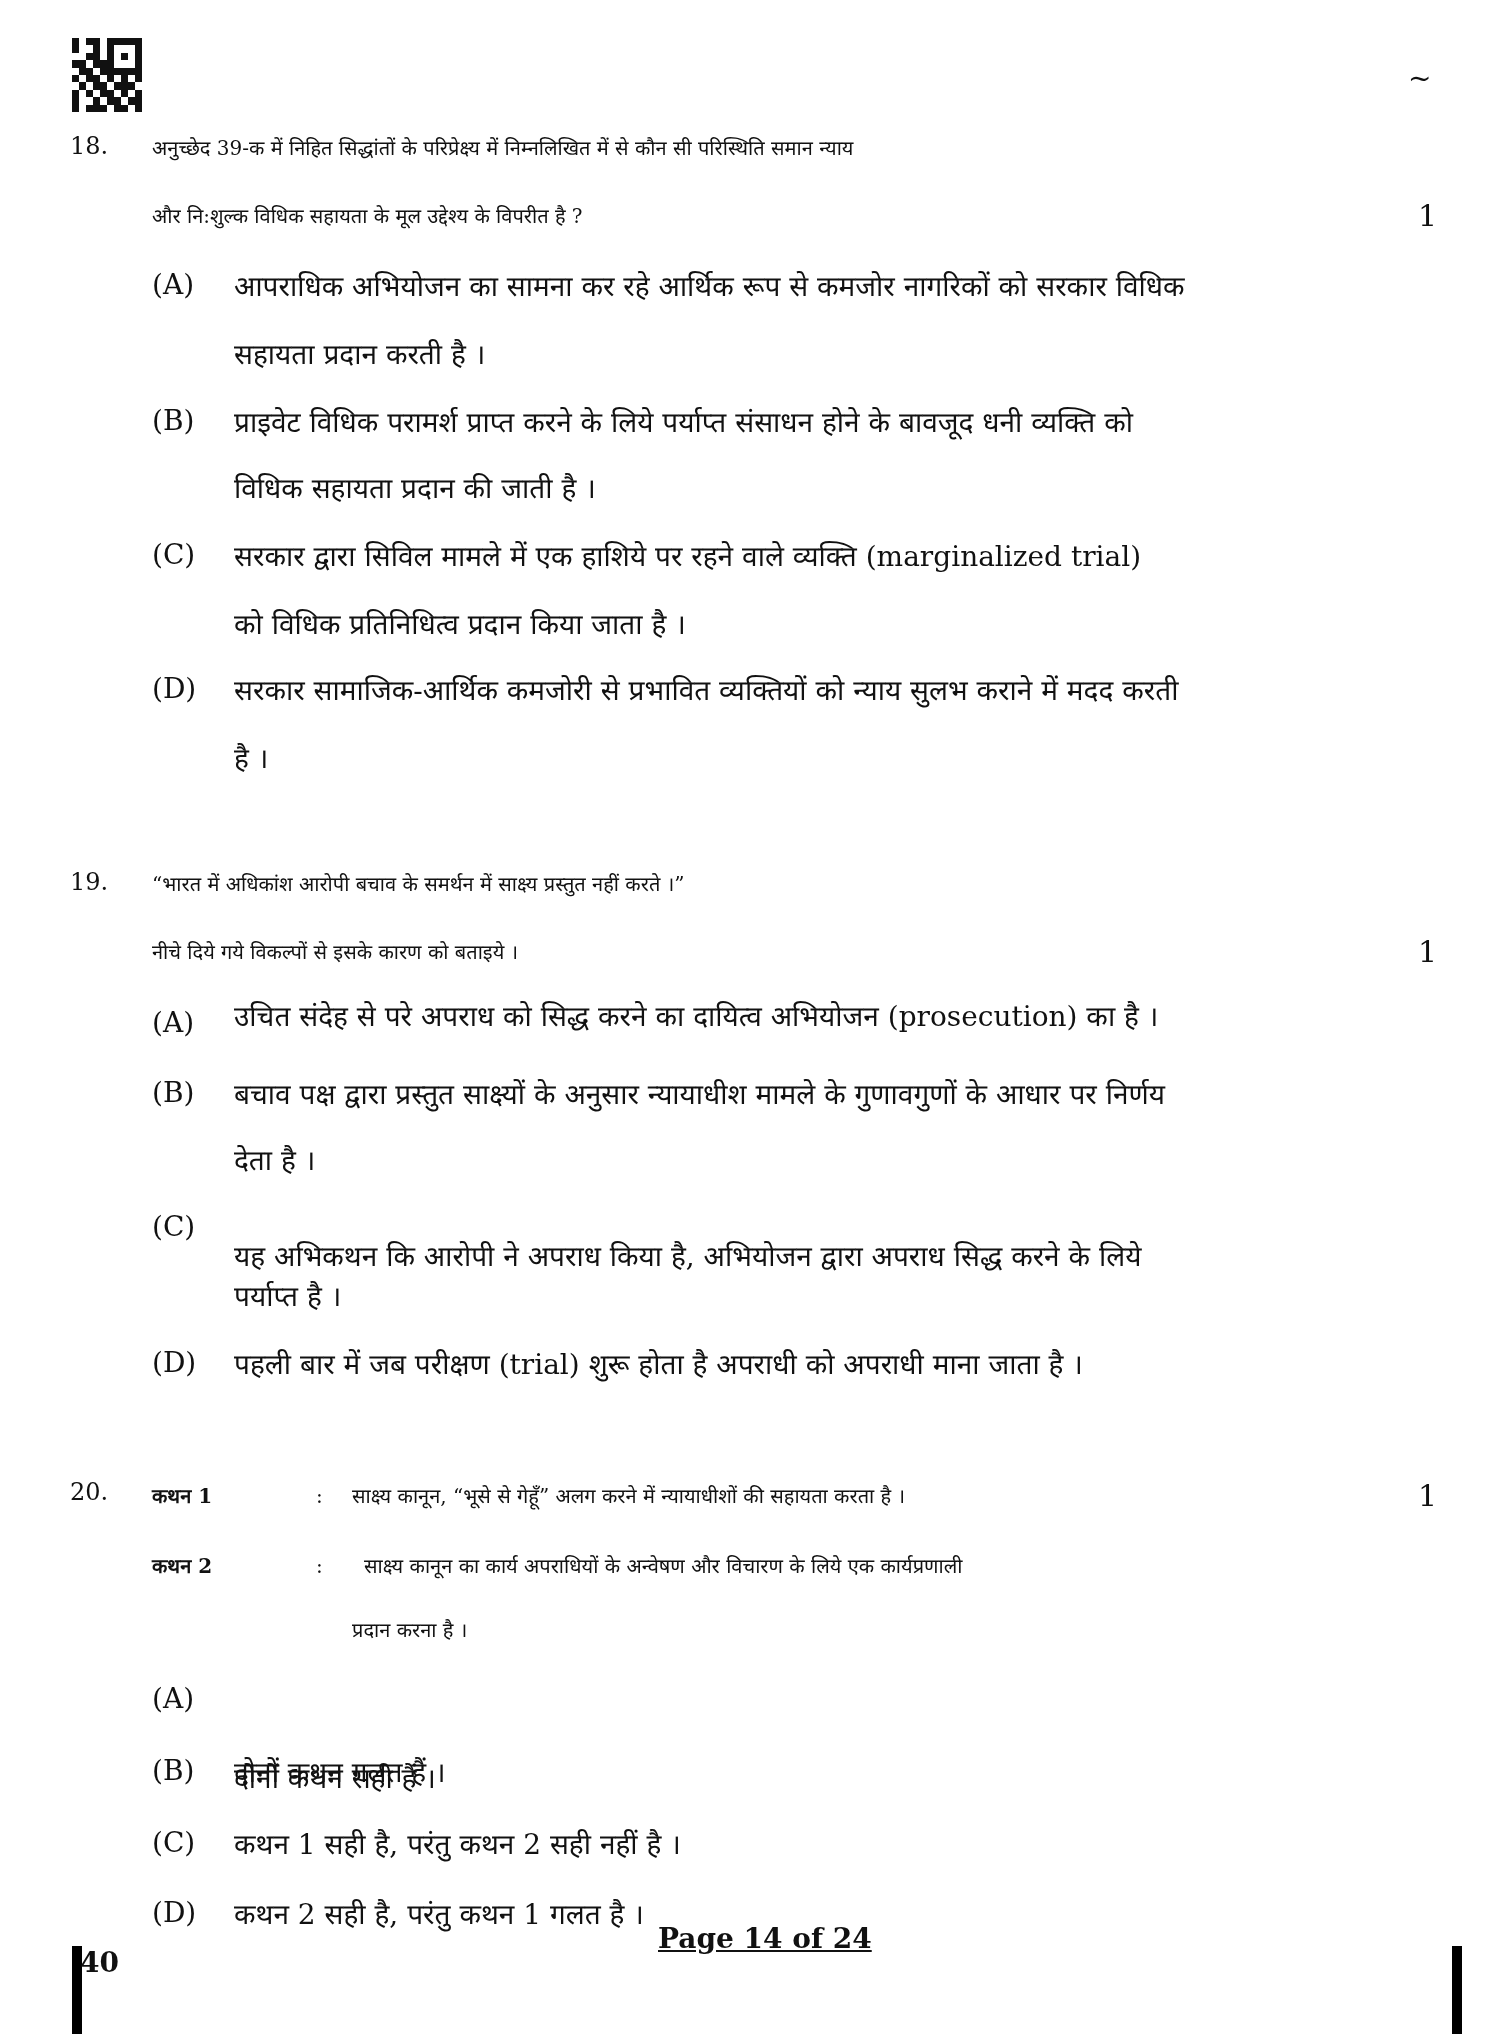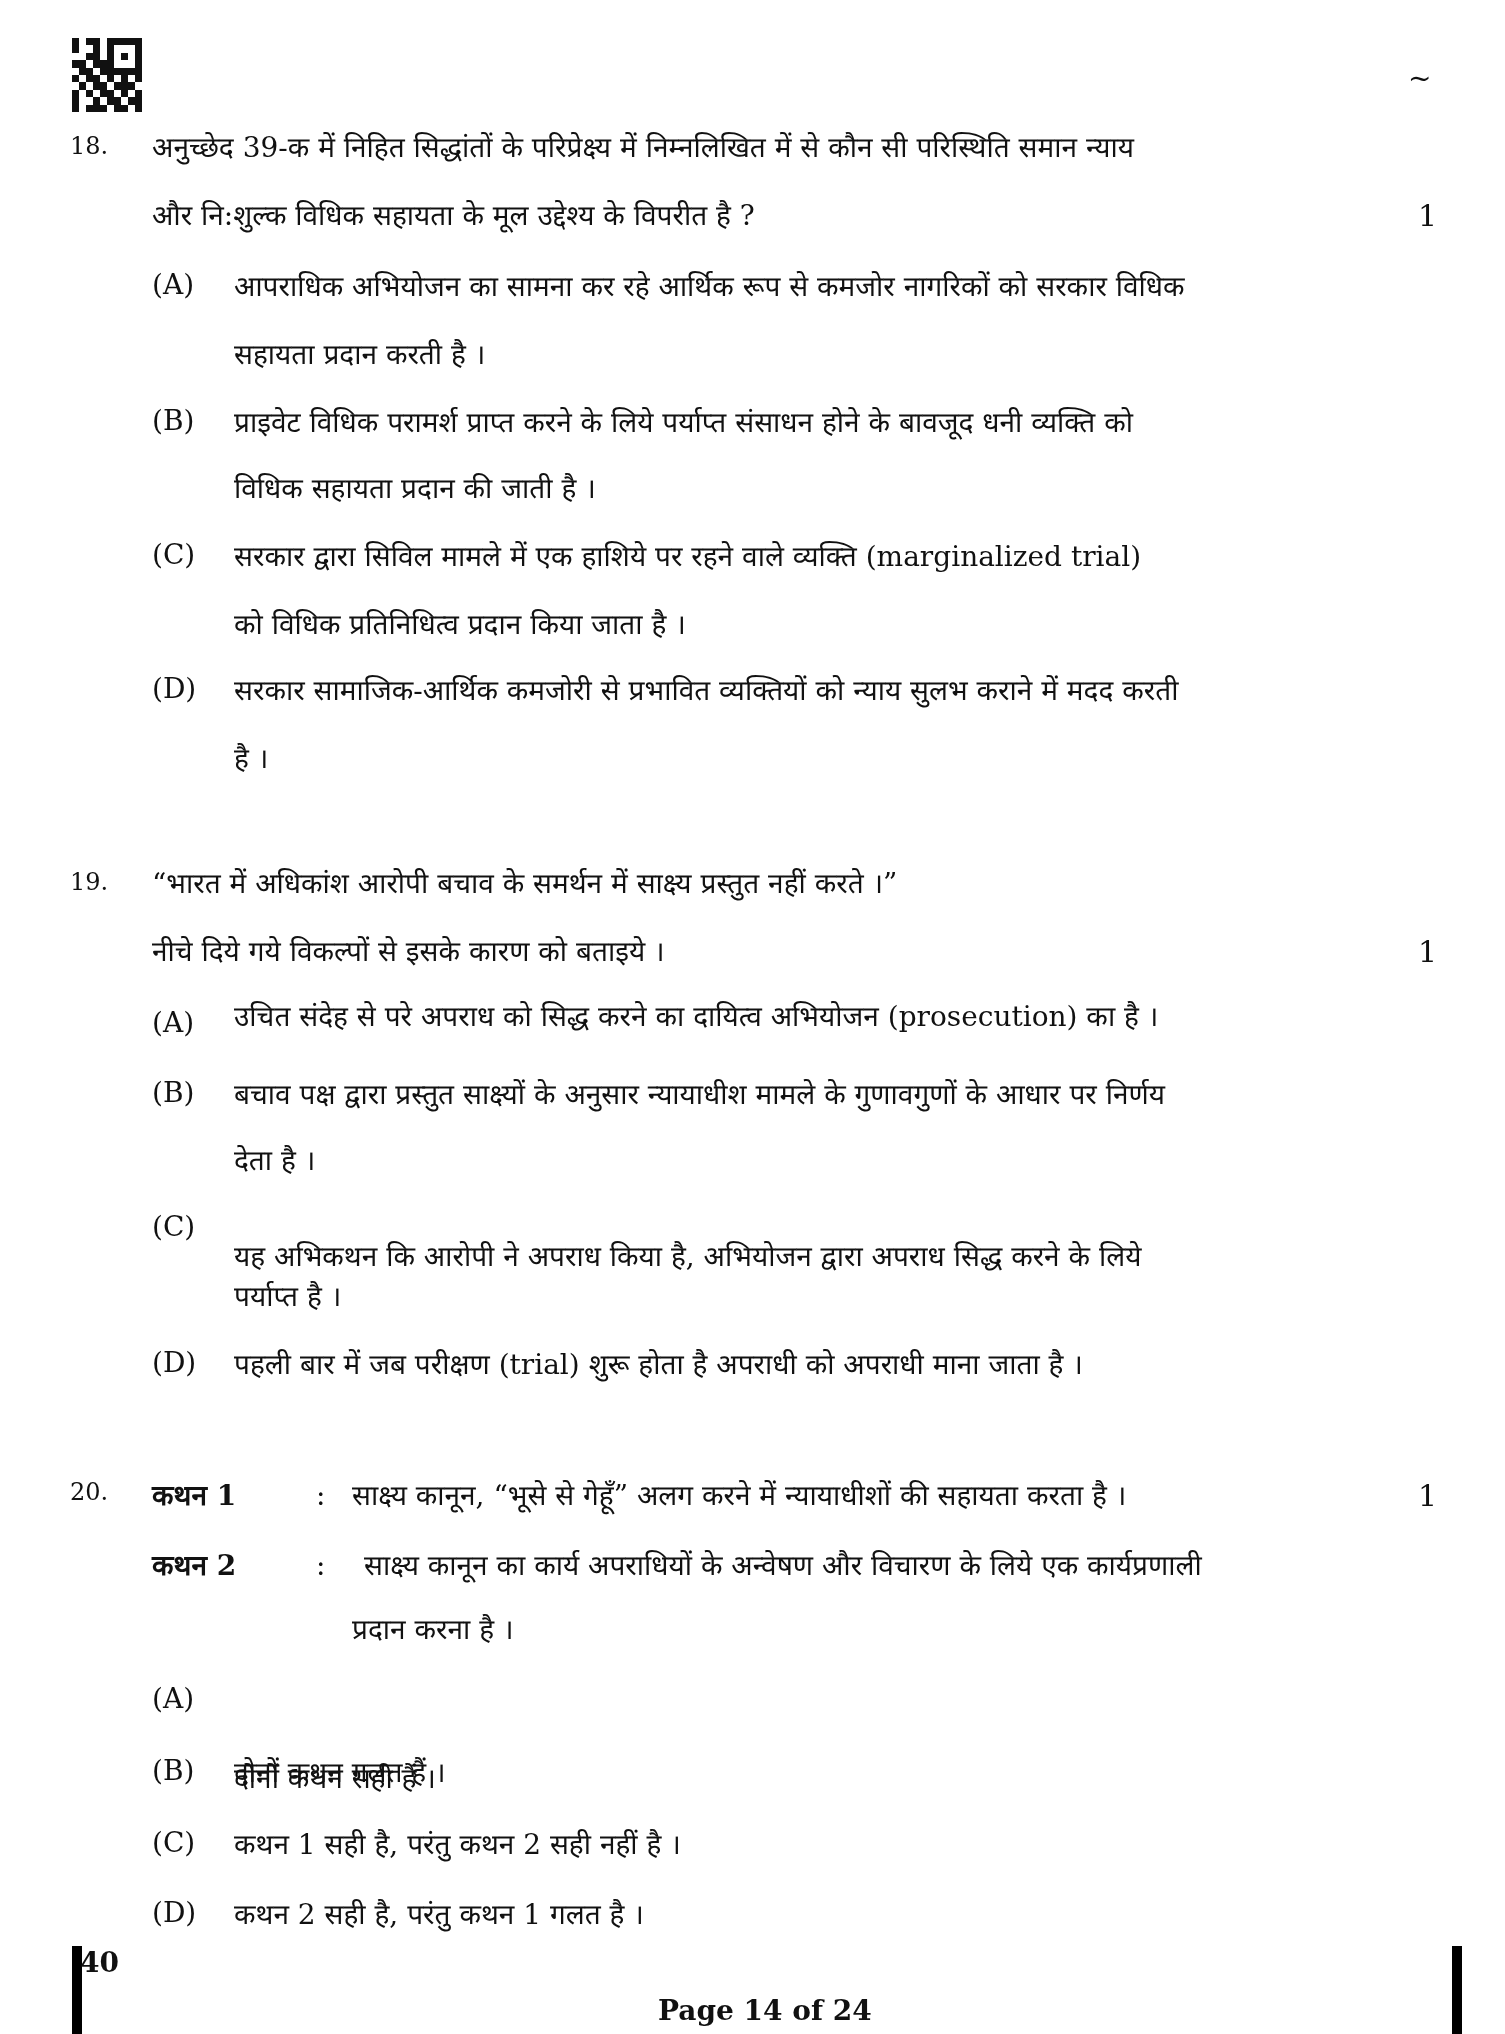--- a/index.html
+++ b/index.html
@@ -9,29 +9,29 @@
     color: #111111;
   }
   .qr {
     position: absolute; left: 72px; top: 38px; width: 70px; height: 74px;
     display: grid; grid-template-columns: repeat(10, 7px); grid-template-rows: repeat(10, 7.4px);
   }
   .qr span { background: #111; }
   .qr span.w { background: transparent; }
   .tilde { position: absolute; left: 1408px; top: 62px; font-size: 28px; }
   .qnum { position: absolute; left: 70px; font-size: 24px; }
-  .line { position: absolute; left: 152px; font-size: 28px; line-height: 40px; white-space: nowrap; }
+  .line { position: absolute; left: 152px; font-size: 20px; line-height: 40px; white-space: nowrap; }
   .marks { position: absolute; left: 1418px; font-size: 30px; }
   .opt { position: absolute; left: 152px; font-size: 28px; white-space: nowrap; }
   .opt-text { position: absolute; left: 234px; font-size: 28px; white-space: nowrap; text-align: right; }
   .bold { font-weight: bold; }
 
   .footer-bar { position: absolute; width: 10px; background: #000; }
   .footer-num { position: absolute; left: 80px; top: 1946px; font-size: 28px; font-weight: bold; }
-  .footer-page { position: absolute; left: 658px; top: 1994px; font-size: 28px; font-weight: bold; }
+  .footer-page { position: absolute; left: 658px; top: 1922px; font-size: 28px; font-weight: bold; text-decoration: underline; }
 </style>
 </head>
 <body>
 
 <div class="qr">
   <span></span>
     <span class="w"></span>
     <span></span>
     <span></span>
     <span class="w"></span>

